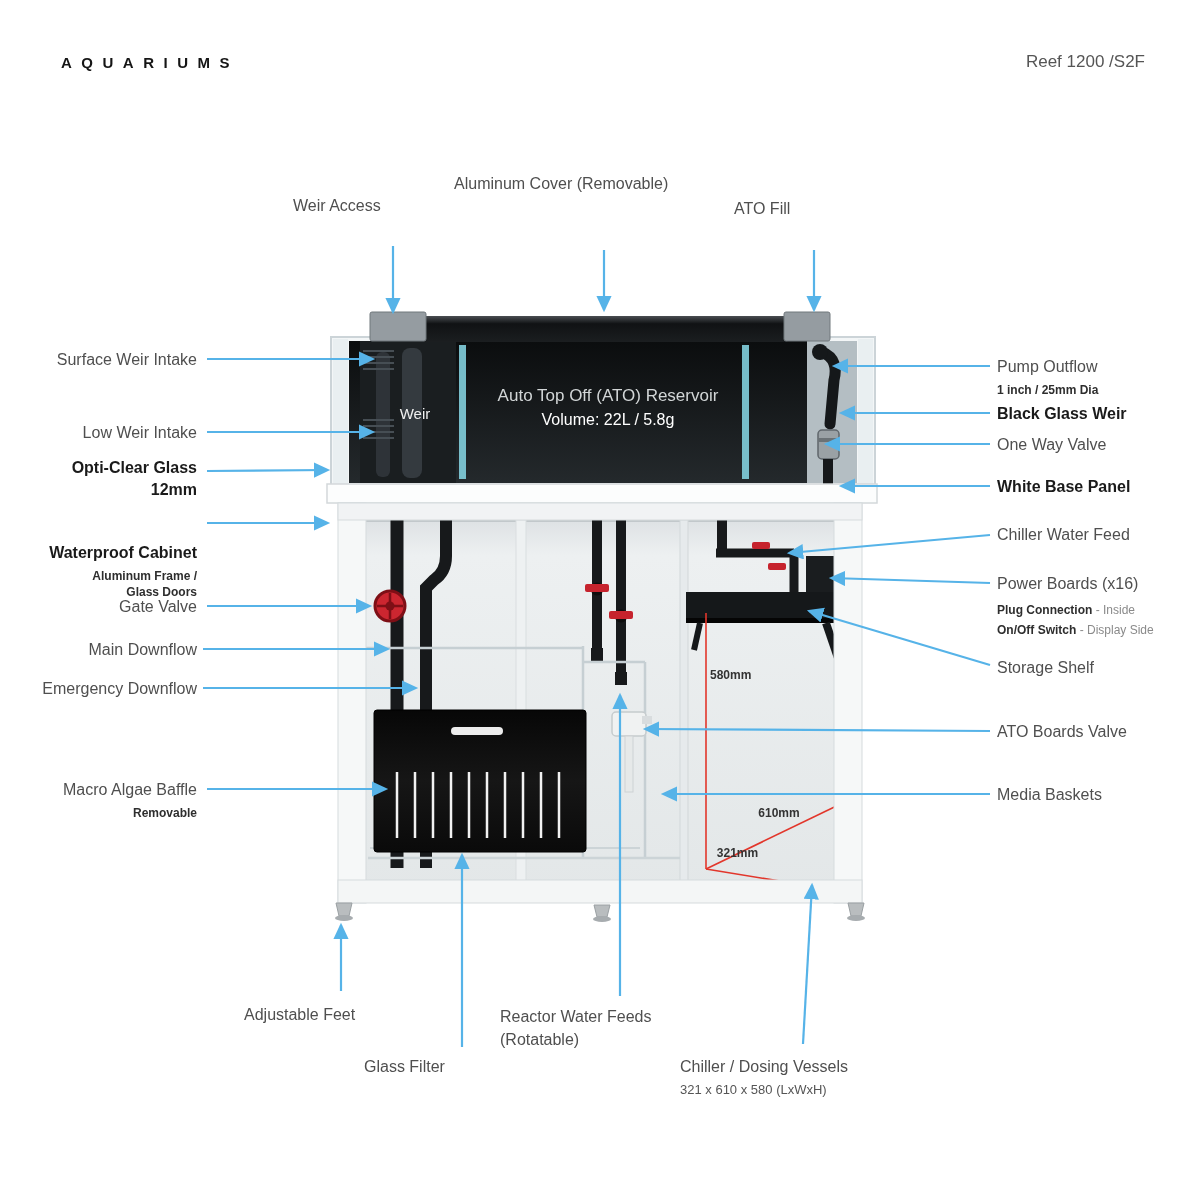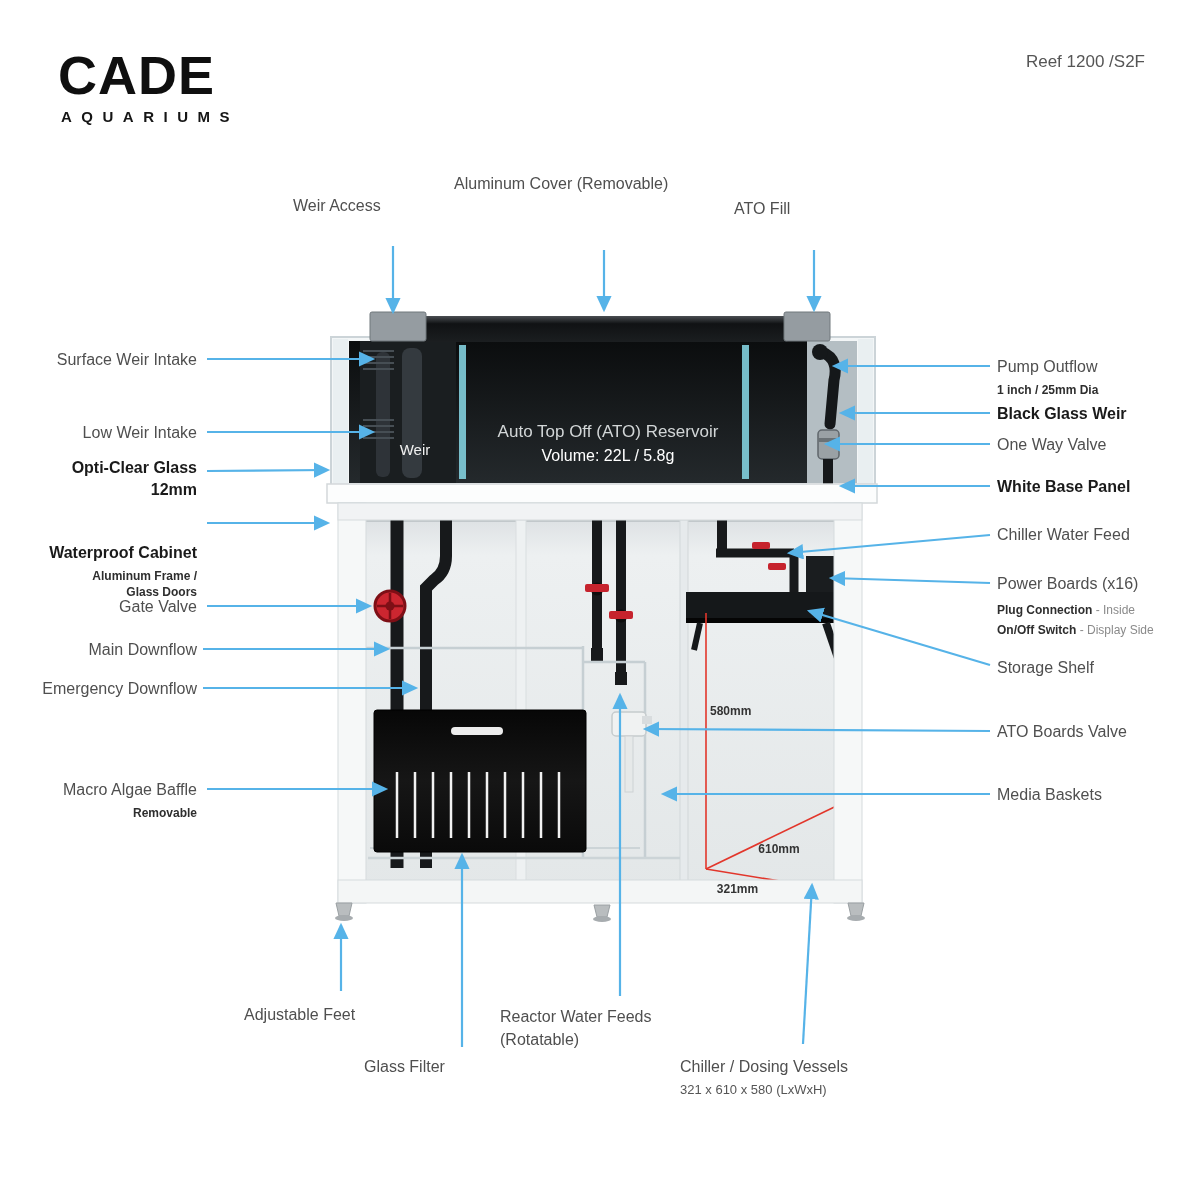--- a/index.html
+++ b/index.html
@@ -26,21 +26,21 @@
   .bold { font-weight:bold; color:#1a1a1a; }
   .l1b { font-weight:bold; color:#1a1a1a;margin-top:29px; }
   .sub { font-size:12px; font-weight:bold; color:#2e2e2e; line-height:16px; }
   .sub-rest { font-size:12px; font-weight:normal; color:#8a8a8a; }
   .sub-plain { font-size:13px; font-weight:normal; color:#555; }
   .mt5 { margin-top:5px; }
   .lh22 div { line-height:22px; }
   .lh23 div { line-height:23px; }
 
   
-  .diag-text { position:absolute; z-index:3; text-align:center;margin-top:36px; }
+  .diag-text { position:absolute; z-index:3; text-align:center; }
   .weir-txt { color:#f0f0f0; font-size:15px; }
   .ato1 { color:#d2d6d7; font-size:17px; }
   .ato2 { color:#ffffff; font-size:16px; }
   .dim { font-size:12px; font-weight:bold; color:#333; }
 
   .arrow { stroke:#56b3e8; stroke-width:2.2; }
 </style>
 </head>
 <body>
 
@@ -248,21 +248,20 @@
   <line class="arrow" x1="990" y1="731" x2="645" y2="729" marker-end="url(#ah)"></line>
   <line class="arrow" x1="990" y1="794" x2="663" y2="794" marker-end="url(#ah)"></line>
 
   <line class="arrow" x1="341" y1="991" x2="341" y2="925" marker-end="url(#ah)"></line>
   <line class="arrow" x1="462" y1="1047" x2="462" y2="855" marker-end="url(#ah)"></line>
   <line class="arrow" x1="620" y1="996" x2="620" y2="695" marker-end="url(#ah)"></line>
   <line class="arrow" x1="803" y1="1044" x2="812" y2="885" marker-end="url(#ah)"></line>
 </svg>
 
 <div class="brand">
-  <div class="brand-main">CADE</div>
   <div class="brand-sub">AQUARIUMS</div>
 </div>
 <div class="title-block">
   <div class="title-sub">Reef 1200 /S2F</div>
 </div>
 
 <div class="callout ta-c" style="left:293px;top:196px;width:200px">Weir Access</div>
 <div class="callout ta-c" style="left:454px;top:174px;width:300px">Aluminum Cover (Removable)</div>
 <div class="callout ta-c" style="left:734px;top:199px;width:160px">ATO Fill</div>
 

